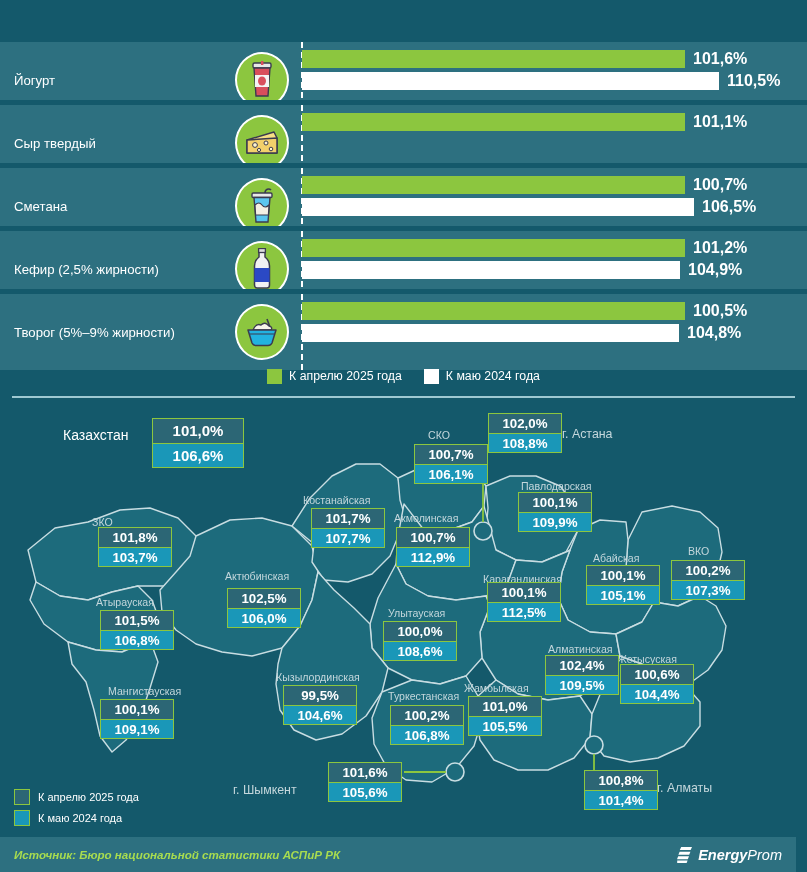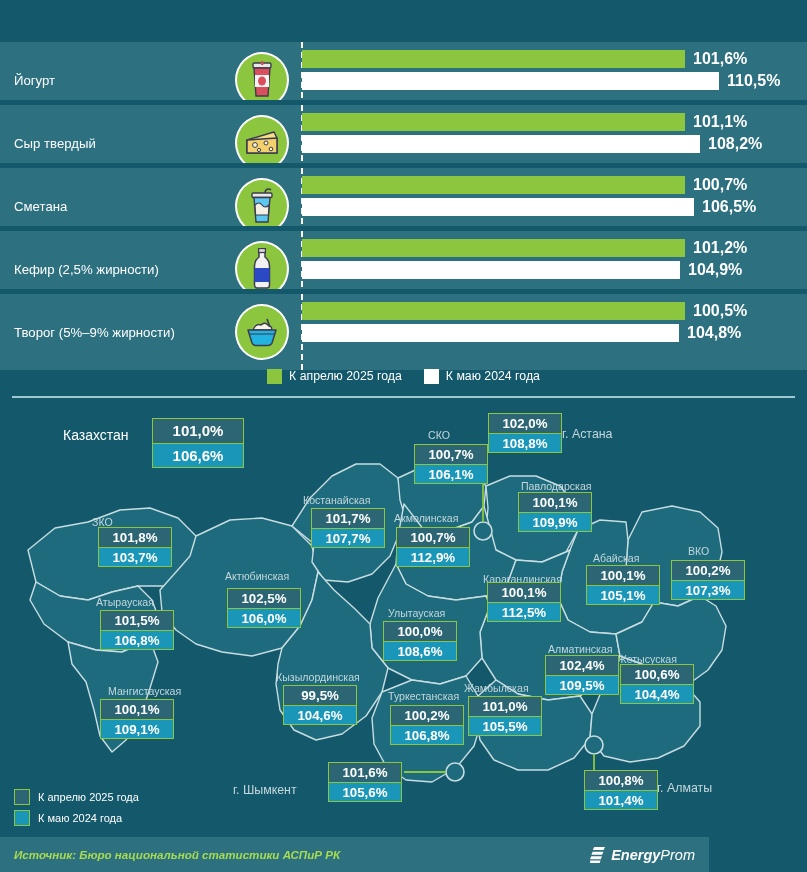--- a/index.html
+++ b/index.html
@@ -119,21 +119,21 @@
   
   .map-legend { position: absolute; left: 14px; top: 789px; }
   .ml-item { display: flex; align-items: center; gap: 8px; margin-bottom: 5px; }
   .ml-swatch { width: 16px; height: 16px; border: 1.6px solid #8cc63f; }
   .ml-swatch.a { background: #2c6675; }
   .ml-swatch.b { background: #1a97b8; }
   .ml-text { color: #ffffff; font-size: 11px; white-space: nowrap; }
 
   
   .footer {
-    position: absolute; left: 0; top: 837px; width: 709px; height: 35px;
+    position: absolute; left: 0; top: 837px; width: 796px; height: 35px;
     background: #2d7080; display: flex; align-items: center;
   }
   .footer-src {
     margin-left: 14px; color: #a8dc4f; font-size: 11.6px;
     font-style: italic; font-weight: bold; white-space: nowrap;
   }
   .footer-logo {
     position: absolute; right: 14px; top: 50%; transform: translateY(-50%);
     display: flex; align-items: center; gap: 5px;
   }
@@ -184,24 +184,20 @@
           <circle cx="22" cy="15" r="2" fill="#fff6cf" stroke="#3b3b4f" stroke-width="1"></circle>
           <circle cx="27" cy="21" r="1.8" fill="#fff6cf" stroke="#3b3b4f" stroke-width="1"></circle>
           <circle cx="15" cy="22" r="1.6" fill="#fff6cf" stroke="#3b3b4f" stroke-width="1"></circle>
         </svg>
       </div>
       <div class="dash-axis"></div>
       <div class="bars">
         <div class="bar-line">
           <div class="bar green" style="width:383px;"></div>
           <div class="bar-val" style="left:391px;">101,1%</div>
-        </div>
-        <div class="bar-line">
-          <div class="bar white" style="width:398px;"></div>
-          <div class="bar-val" style="left:406px;">108,2%</div>
         </div>
       </div>
     </div>
     <div class="row-gap" style="top:121px;"></div>
 
     <div class="row" style="top:126px;">
       <div class="row-label">Сметана</div>
       <div class="icon-badge">
         <svg width="30" height="38" viewBox="0 0 30 38">
           <rect x="5" y="6" width="20" height="4.5" rx="1.2" fill="#e8e8e8" stroke="#3b3b4f" stroke-width="1.4"></rect>

